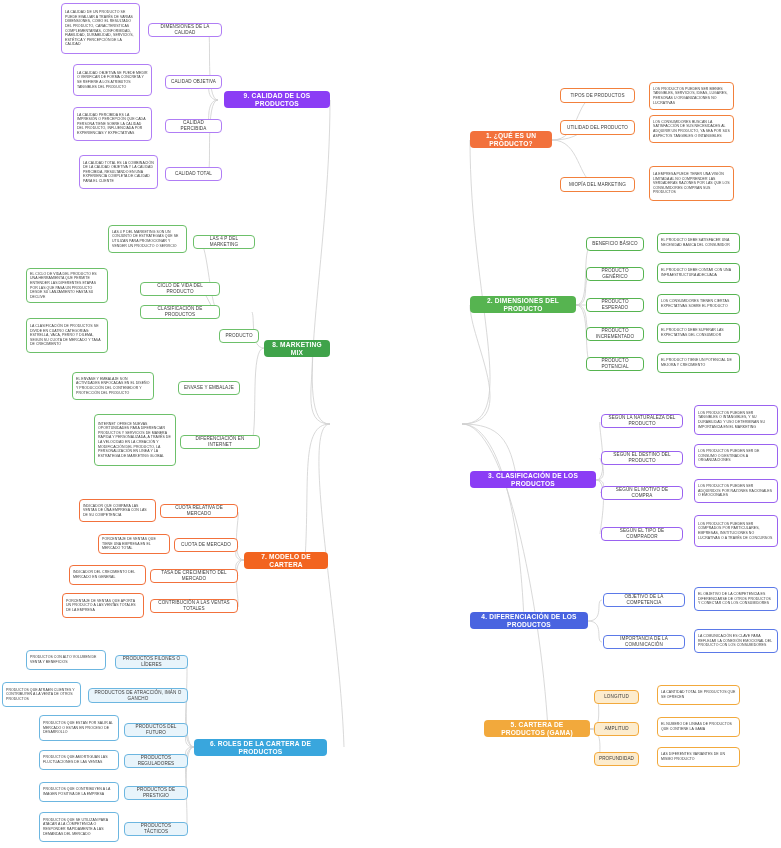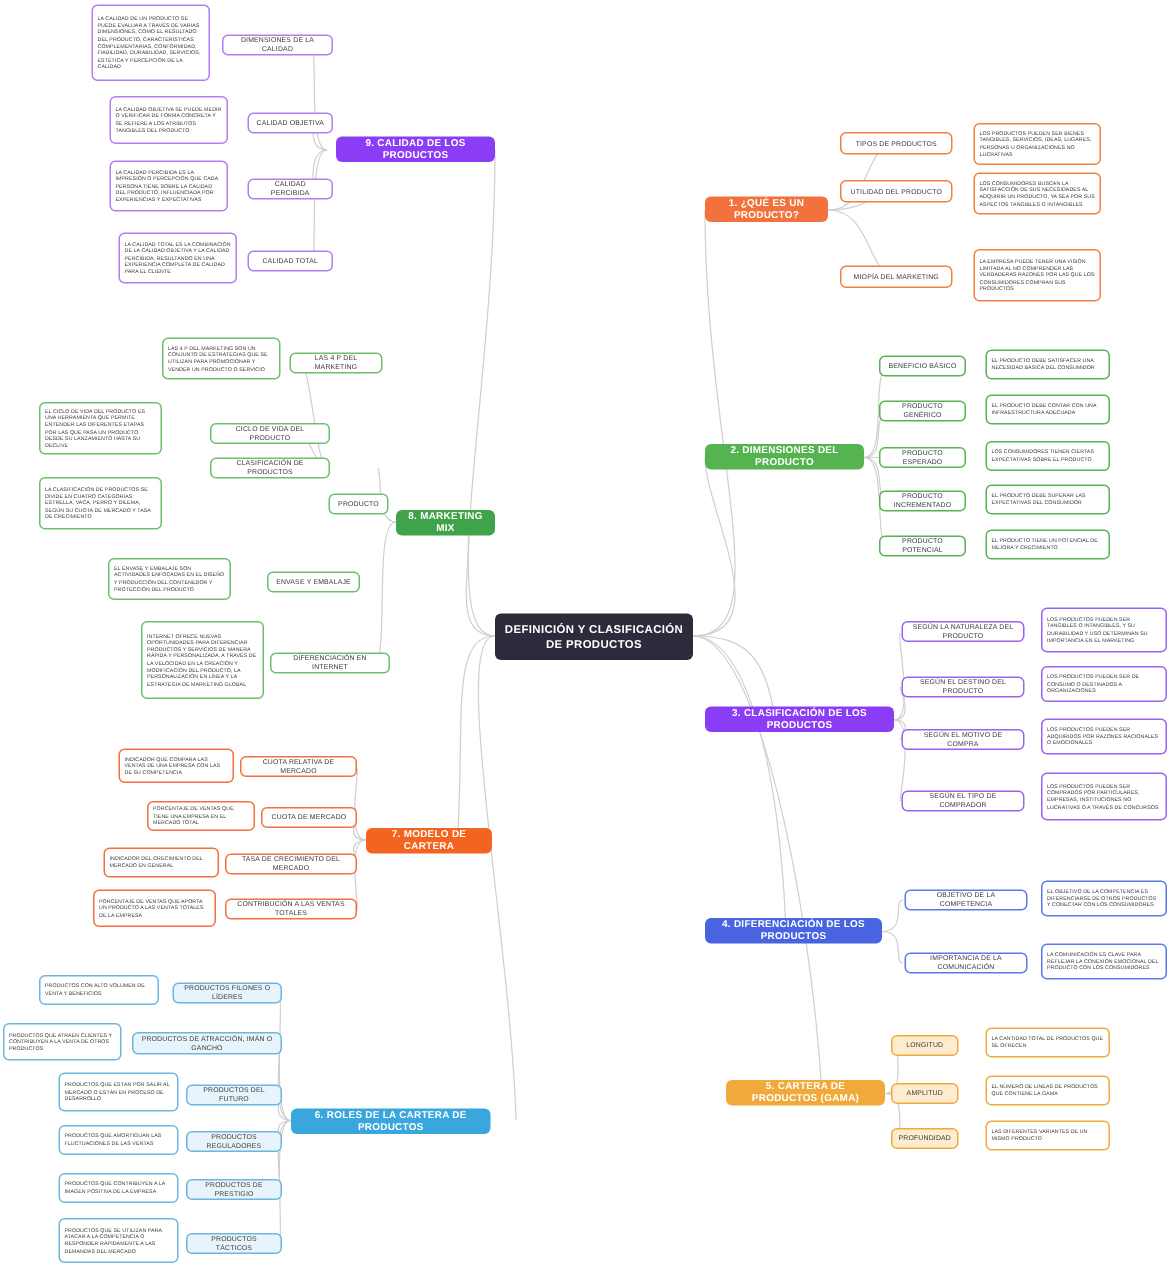--- a/index.html
+++ b/index.html
@@ -119,23 +119,20 @@
     <path d="M219 312 C 210 312, 208 244, 200 242"></path>
     <path d="M219 312 C 210 312, 208 292, 200 290"></path>
     <path d="M219 312 C 210 312, 206 312, 200 312"></path>
 
     <path d="M218 100 C 205 100, 212 34, 208 30"></path>
     <path d="M218 100 C 205 100, 210 82, 208 82"></path>
     <path d="M218 100 C 205 100, 210 126, 208 126"></path>
     <path d="M218 100 C 205 100, 212 170, 208 174"></path>
   </svg>
 
-  <div class="node root" style="left:330px;top:409px;width:132px;height:31px;">
-    <span>DEFINICIÓN Y CLASIFICACIÓN DE PRODUCTOS</span>
-  </div>
 
   <div class="c-orange">
     <div class="node branch" style="left:470px;top:131px;width:82px;height:17px;background:#f2713c;">
       <span>1. ¿QUÉ ES UN PRODUCTO?</span>
     </div>
     <div class="node chip" style="left:560px;top:88px;width:75px;height:15px;">
       <span>TIPOS DE PRODUCTOS</span>
       </div>
     <div class="node desc" style="left:649px;top:82px;width:85px;height:28px;">
       <span>LOS PRODUCTOS PUEDEN SER BIENES TANGIBLES, SERVICIOS, IDEAS, LUGARES, PERSONAS U ORGANIZACIONES NO LUCRATIVAS</span>

